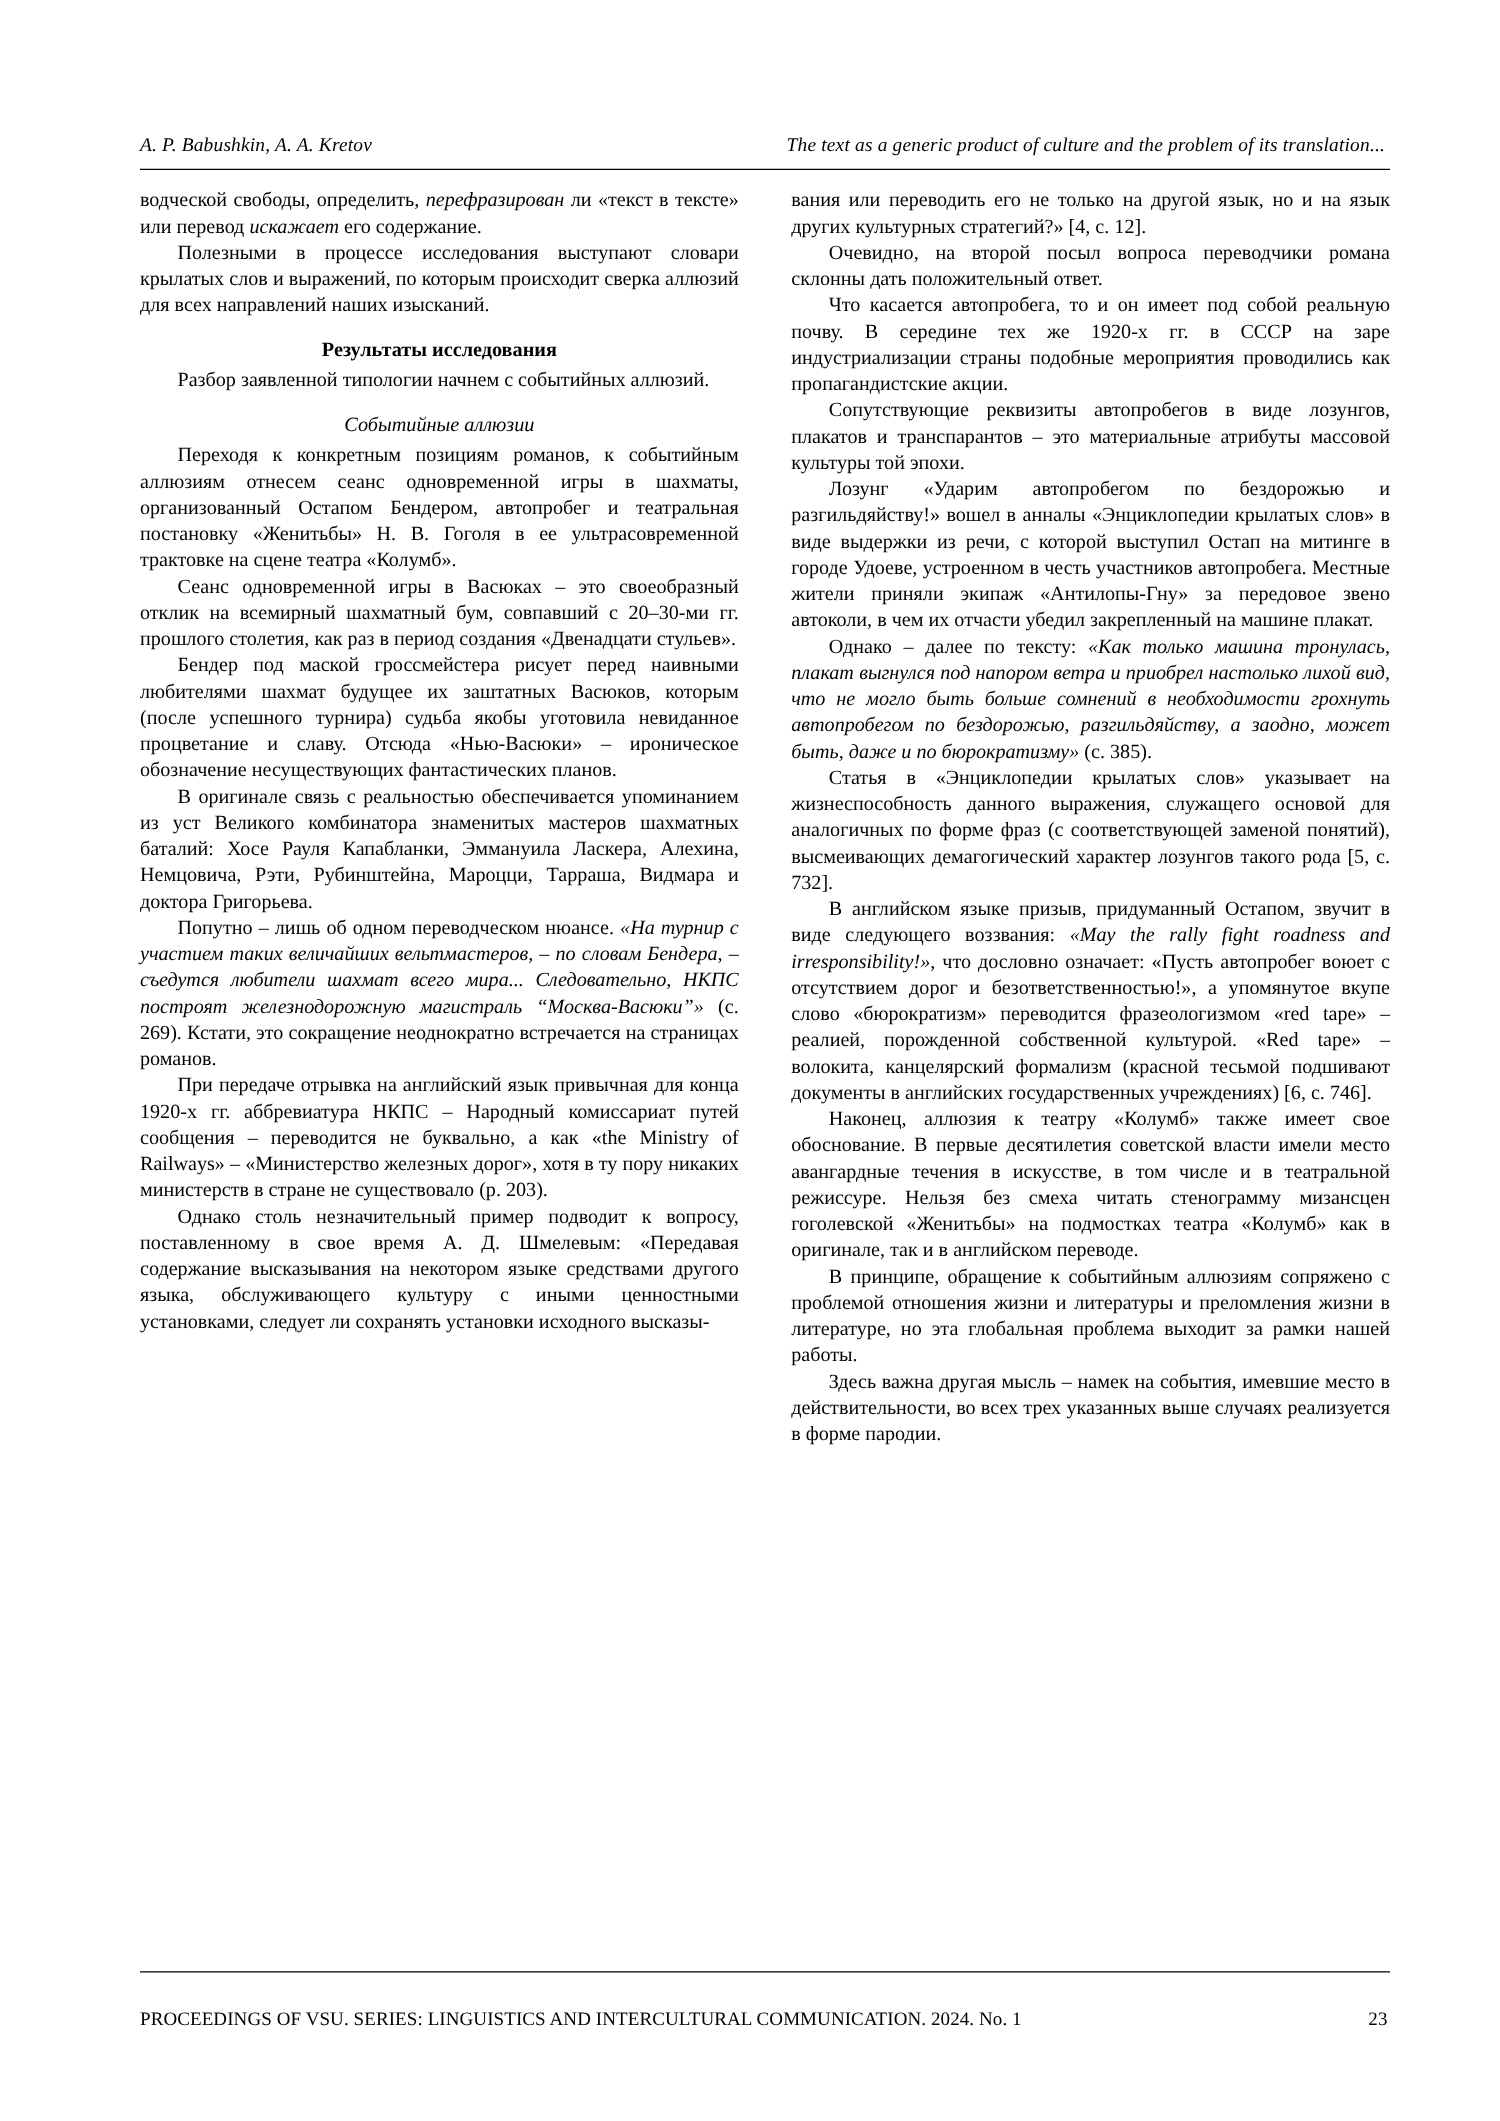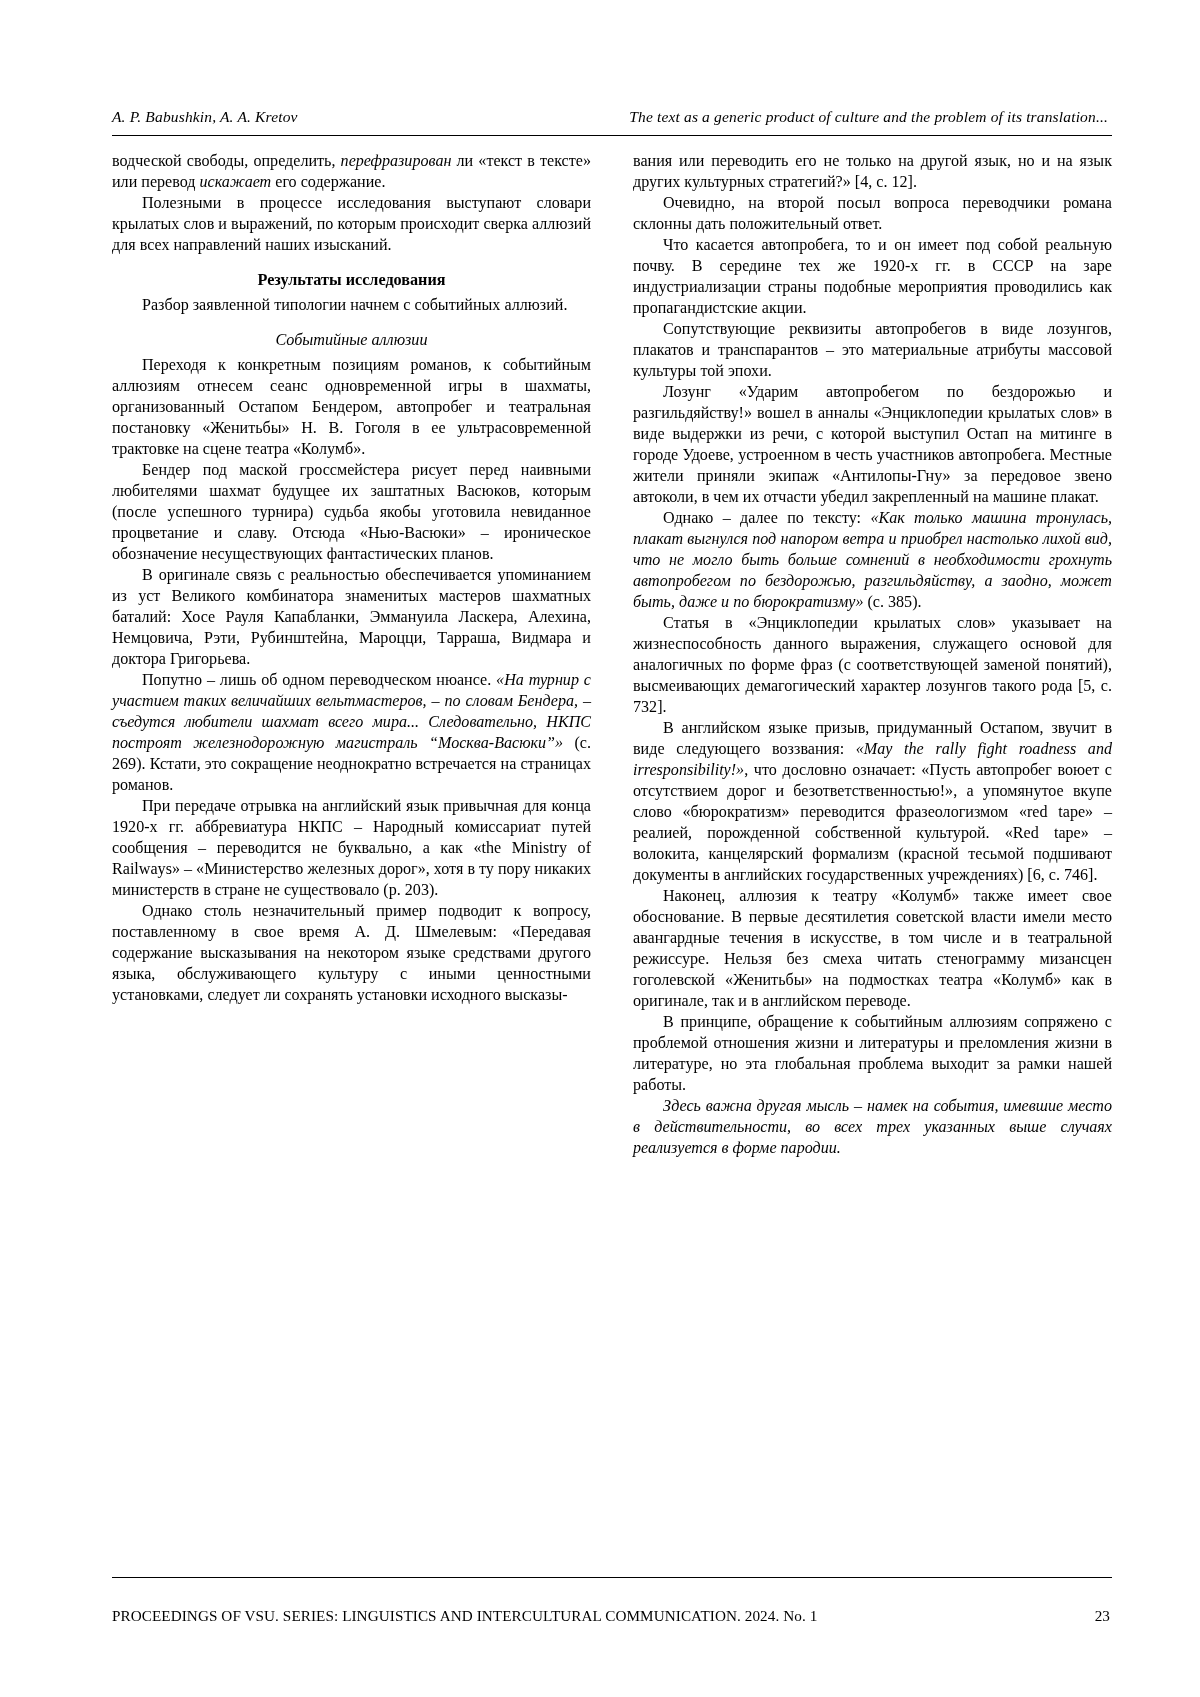--- a/index.html
+++ b/index.html
@@ -53,21 +53,21 @@
     line-height: 1.305;
     text-align: justify;
     text-justify: inter-word;
     hyphens: manual;
   }
   .col p {
     margin: 0;
     text-indent: 30px;
   }
   .col p.noindent { text-indent: 0; }
-  .col p.last-line-left { text-align-last: left; font-style: italic; }
+  .col p.last-line-left { text-align-last: left; }
   h2.section {
     font-size: 16.2px;
     font-weight: bold;
     text-align: center;
     margin: 15px 0 3px 0;
     text-indent: 0;
   }
   h3.subsection {
     font-size: 16.2px;
     font-weight: normal;
@@ -119,20 +119,21 @@
 
       <p>Полезными в процессе исследования выступают словари крылатых слов и выражений, по которым происходит сверка аллюзий для всех направлений наших изысканий.</p>
 
       <h2 class="section">Результаты исследования</h2>
 
       <p>Разбор заявленной типологии начнем с событийных аллюзий.</p>
 
       <h3 class="subsection">Событийные аллюзии</h3>
 
       <p>Переходя к конкретным позициям романов, к событийным аллюзиям отнесем сеанс одновременной игры в шахматы, организованный Остапом Бендером, автопробег и театральная постановку «Женитьбы» Н. В. Гоголя в ее ультрасовременной трактовке на сцене театра «Колумб».</p>
+      <p>Сеанс одновременной игры в Васюках – это своеобразный отклик на всемирный шахматный бум, совпавший с 20–30-ми гг. прошлого столетия, как раз в период создания «Двенадцати стульев».</p>
       <p>Бендер под маской гроссмейстера рисует перед наивными любителями шахмат будущее их заштатных Васюков, которым (после успешного турнира) судьба якобы уготовила невиданное процветание и славу. Отсюда «Нью-Васюки» – ироническое обозначение несуществующих фантастических планов.</p>
       <p>В оригинале связь с реальностью обеспечивается упоминанием из уст Великого комбинатора знаменитых мастеров шахматных баталий: Хосе Рауля Капабланки, Эммануила Ласкера, Алехина, Немцовича, Рэти, Рубинштейна, Мароцци, Тарраша, Видмара и доктора Григорьева.</p>
 
       <p><span>Попутно – лишь об одном переводческом нюансе. </span><em class="quote-it">«На турнир с участием таких величайших вельтмастеров, – по словам Бендера, – съедутся любители шахмат всего мира... Следовательно, НКПС построят железнодорожную магистраль “Москва-Васюки”»</em><span> (с. 269). Кстати, это сокращение неоднократно встречается на страницах романов.</span></p>
 
       <p>При передаче отрывка на английский язык привычная для конца 1920-х гг. аббревиатура НКПС – Народный комиссариат путей сообщения – переводится не буквально, а как «the Ministry of Railways» – «Министерство железных дорог», хотя в ту пору никаких министерств в стране не существовало (p. 203).</p>
 
       <p><span>Однако столь незначительный пример подводит к вопросу, поставленному в свое время А. Д. Шмелевым: «Передавая содержание высказывания на некотором языке средствами другого языка, обслуживающего </span><b>культуру</b><span> с иными ценностными установками, следует ли сохранять установки исходного высказы-</span></p>
 
     </div>

